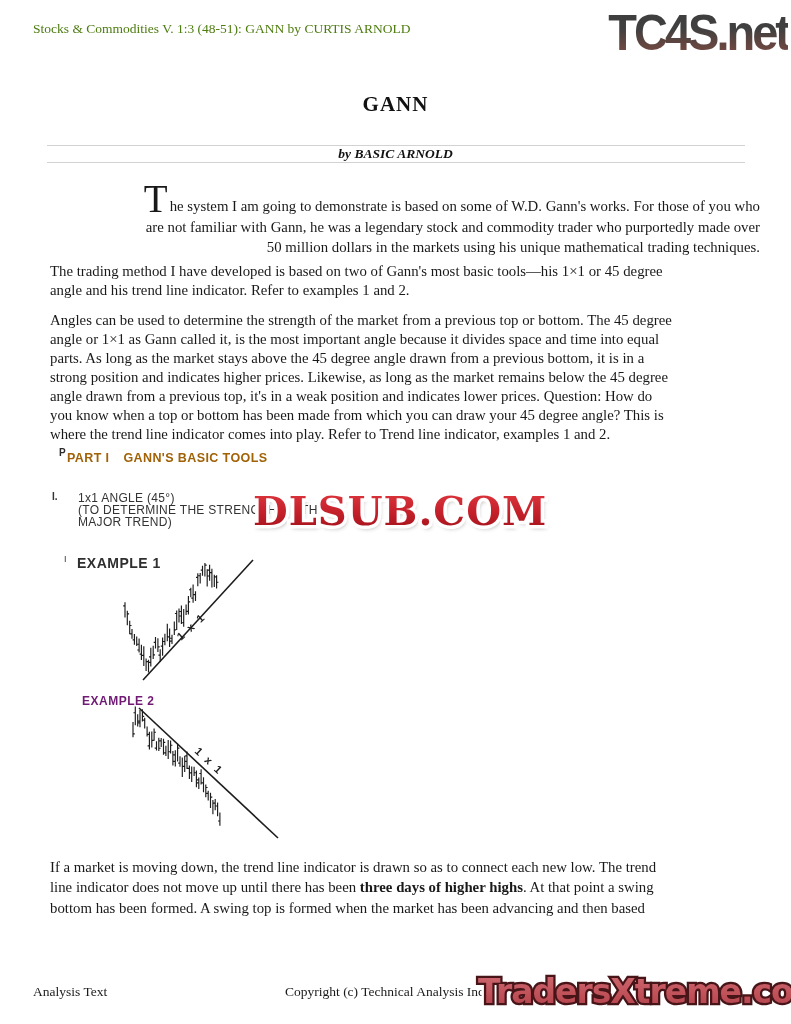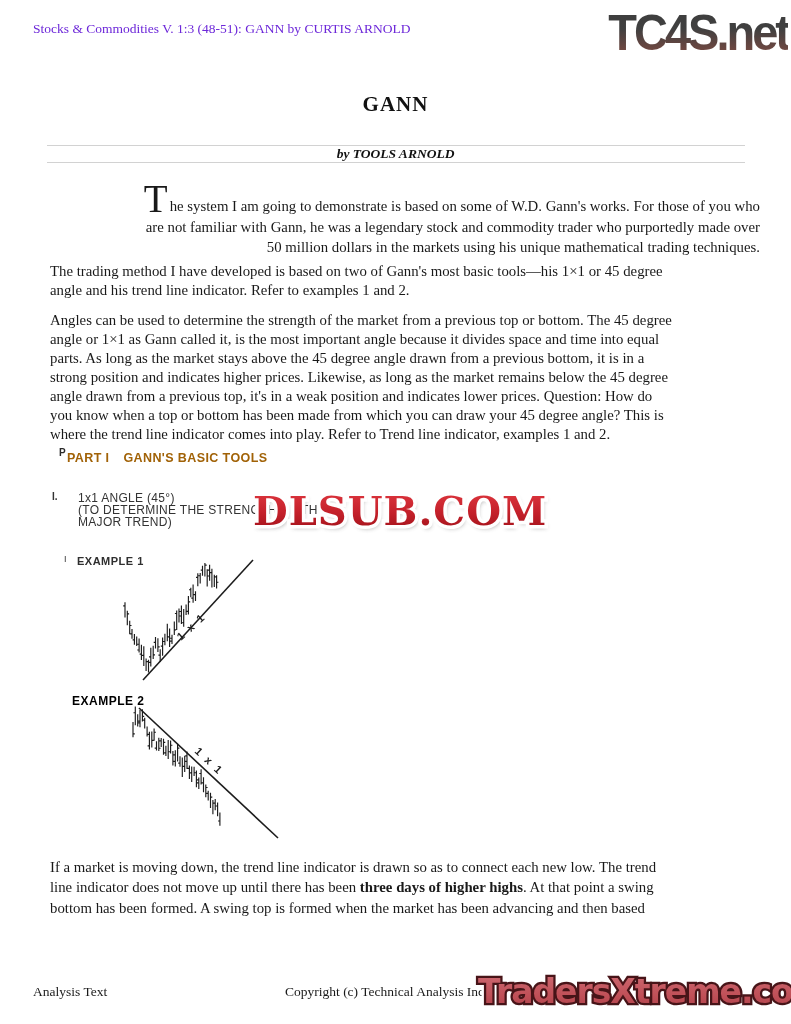--- a/index.html
+++ b/index.html
@@ -2,21 +2,21 @@
 <html><head>
 <meta charset="utf-8">
 <style>
   * { margin:0; padding:0; box-sizing:border-box; }
   html,body { width:791px; height:1024px; background:#ffffff; overflow:hidden; }
   body { position:relative; font-family:"Liberation Serif", serif; color:#1c1c1c; }
 
   .abs { position:absolute; }
 
   
-  .citation { left:33px; top:21px; font-size:13.5px; color:#6d28d9; }
+  .citation { left:33px; top:21px; font-size:13.5px; color:#4d7c0f; }
 
   .tc4s {
     top:2px; right:3px;
     font-family:"Liberation Sans", sans-serif;
     font-weight:bold; font-size:47px; letter-spacing:-3px;
     transform:scaleY(1.08); transform-origin:top right;
     background:linear-gradient(#3d3d3d 0%, #404040 45%, #6b4741 78%, #8a5a50 100%);
     -webkit-background-clip:text; background-clip:text; color:transparent;
   }
 
@@ -41,22 +41,22 @@
   
   .figtext { font-family:"Liberation Sans", sans-serif; color:#333; }
   .part-sup { left:59px; top:447px; font-size:10px; font-weight:bold; color:#2b2b2b; }
   .part-heading { left:67px; top:451px; font-size:12.5px; font-weight:bold;
                   letter-spacing:0.4px; color:#a16207; }
   .part-heading .gap { display:inline-block; width:14px; }
   .item-marker { left:52px; top:491px; font-size:10px; font-weight:bold; }
   .item-lines { left:78px; top:492px; font-size:12px; line-height:12.2px;
                 letter-spacing:0.3px; white-space:pre-line; }
   .ex1-marker { left:64px; top:554px; font-size:9px; }
-  .ex1-label { left:77px; top:555px; font-size:11px; font-weight:bold; letter-spacing:0.5px; color:#2f2f2f; }
-  .ex2-label { left:72px; top:694px; font-size:12px; font-weight:bold; letter-spacing:0.5px; color:#000000; }
+  .ex1-label { left:77px; top:555px; font-size:14px; font-weight:bold; letter-spacing:0.5px; color:#2f2f2f; }
+  .ex2-label { left:82px; top:694px; font-size:12px; font-weight:bold; letter-spacing:0.5px; color:#701a75; }
 
   .chart { position:absolute; }
   .chart1 { left:60px; top:548px; }
   .chart2 { left:60px; top:690px; }
   .angle-label { font-family:"Liberation Sans", sans-serif; font-size:11px;
                  font-weight:600; letter-spacing:2px; fill:#1d1d1d; }
 
   
   .wm { position:absolute; }
   .wm .layer { position:absolute; left:0; top:0; white-space:nowrap; }
@@ -81,21 +81,21 @@
   .footer-center { left:285px; top:984px; font-size:13.5px; color:#1a1a1a; }
 </style>
 </head>
 <body>
 
 <div class="abs citation">Stocks &amp; Commodities V. 1:3 (48-51): GANN by CURTIS ARNOLD</div>
 <div class="abs wm tc4s">TC4S.net</div>
 
 <h1 class="abs title">GANN</h1>
 <div class="abs rule rule1"></div>
-<div class="abs byline">by TOOLS ARNOLD</div>
+<div class="abs byline">by BASIC ARNOLD</div>
 <div class="abs rule rule2"></div>
 
 <p class="abs para p1"><span class="dropcap">T</span><span>he system I am going to demonstrate is based on some of W.D. Gann's works. For those of you who
 are not familiar with Gann, he was a legendary stock and commodity trader who purportedly made over
 50 million dollars in the markets using his unique mathematical trading techniques.</span></p>
 
 <p class="abs para p2">The trading method I have developed is based on two of Gann's most basic tools—his 1×1 or 45 degree
 angle and his trend line indicator. Refer to examples 1 and 2.</p>
 
 <p class="abs para p3">Angles can be used to determine the strength of the market from a previous top or bottom. The 45 degree

